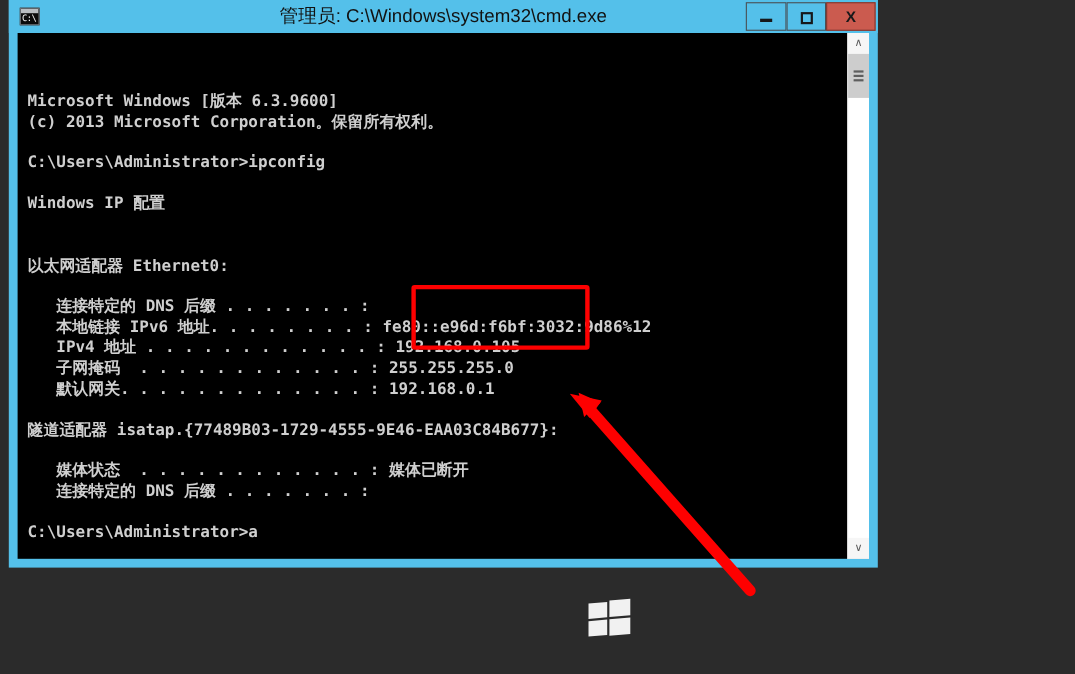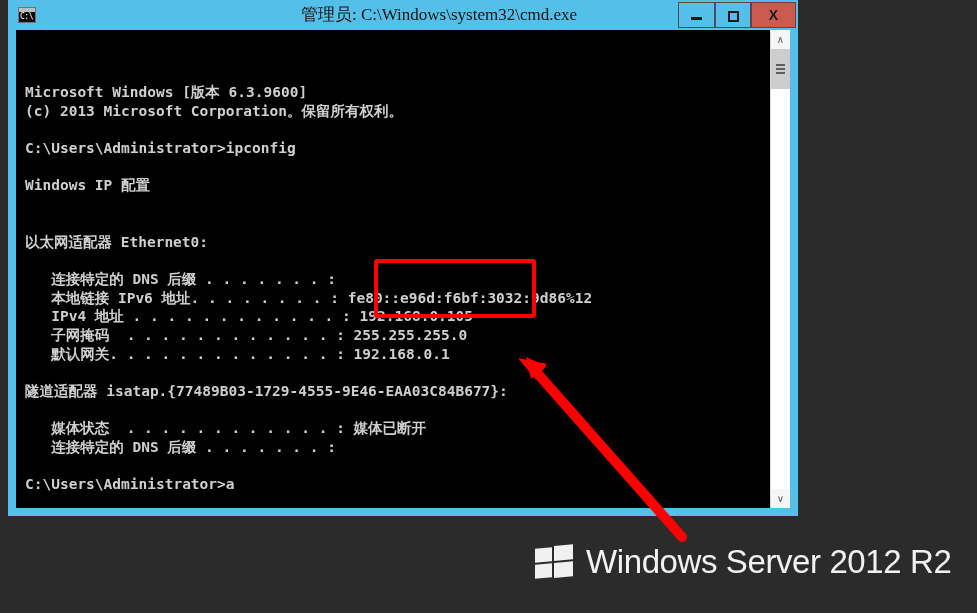--- a/index.html
+++ b/index.html
@@ -72,23 +72,22 @@
   #title-text {
     position: absolute;
     left: 0;
     top: 0;
     width: 790px;
     height: 30px;
     line-height: 30px;
     text-align: center;
     color: #121212;
     font-size: 17px;
-    font-family: Liberation Serif, serif;
+    font-family: Liberation Sans, sans-serif;
     white-space: nowrap;
-    margin-left: 36px;
   }
 
   .winbtn {
     position: absolute;
     top: 2px;
     height: 26px;
     box-sizing: border-box;
     border: 1px solid #4a4f54;
     background: #54c0ea;
     color: #16181a;
@@ -300,16 +299,15 @@
     <polyline points="682,537 538,374" stroke="#fe0000" stroke-width="10" fill="none" stroke-linecap="round"></polyline>
   </svg>
 
   <div id="brand">
     <div id="brand-logo">
       <span class="p1"></span>
       <span class="p2"></span>
       <span class="p3"></span>
       <span class="p4"></span>
     </div>
-    <div id="brand-text">Windows Server 2012 R2</div>
   </div>
 
 </div>
 
 </body></html>

